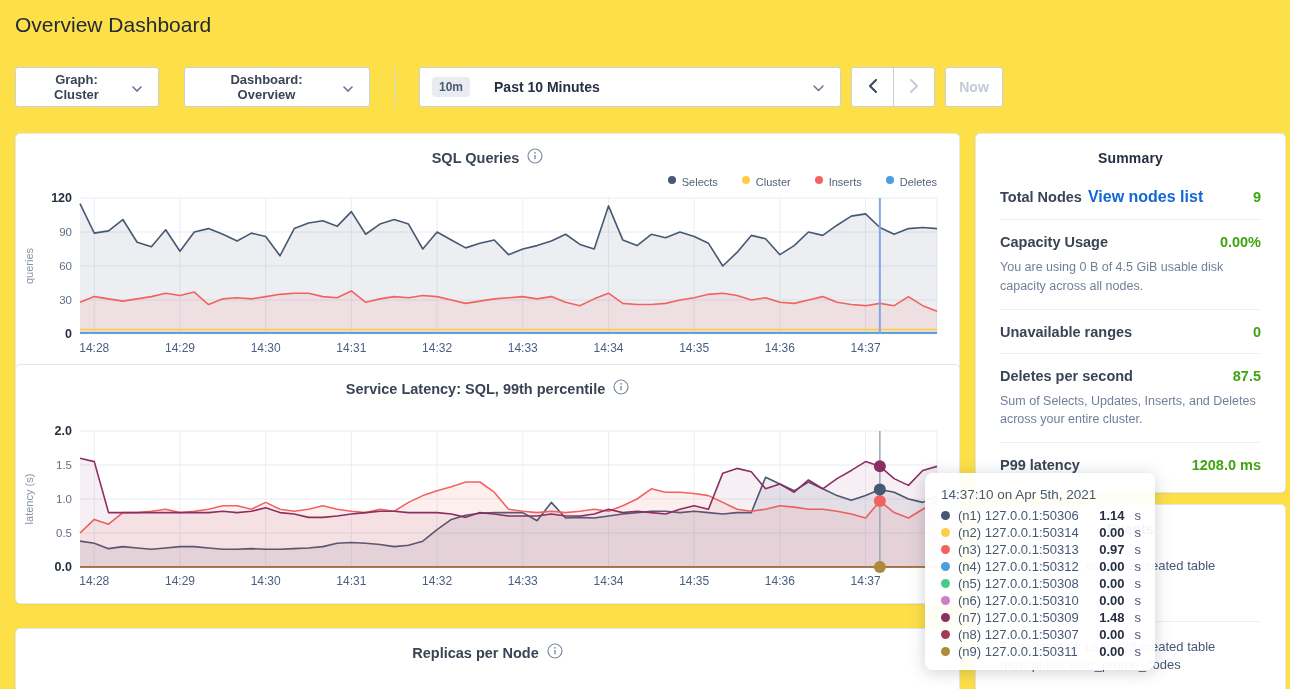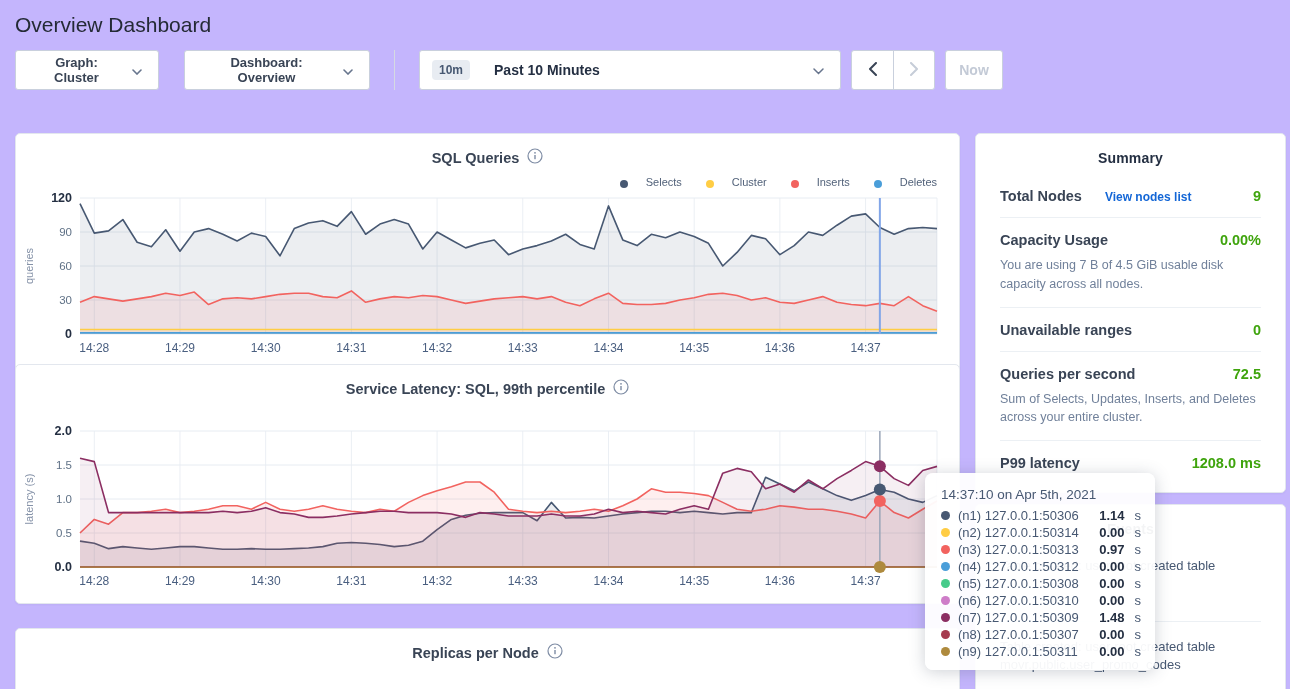--- a/index.html
+++ b/index.html
@@ -1,21 +1,21 @@
 <!DOCTYPE html>
 <html><head>
 <meta charset="utf-8">
 <style>
   * { margin:0; padding:0; box-sizing:border-box; }
   body { font-family:"Liberation Sans", sans-serif; }
-  .page { position:relative; width:1290px; height:689px; background:#c4b5fd; overflow:hidden; }
+  .page { position:relative; width:1290px; height:689px; background:#fde047; overflow:hidden; }
   .page-title { position:absolute; left:15px; top:13px; font-size:21px; font-weight:500; color:#242a35; }
 
   
-  .toolbar { position:absolute; left:15px; top:50px; display:flex; align-items:center; height:40px; }
+  .toolbar { position:absolute; left:15px; top:67px; display:flex; align-items:center; height:40px; }
   .tb-btn { display:flex; align-items:center; background:#fff; border:1px solid #c9d0dd; border-radius:3px;
             height:40px; cursor:pointer; font-family:inherit; }
   .dd { padding:0 16px; gap:11px; font-size:13px; font-weight:bold; color:#394455; }
   .dd1 { width:144px; justify-content:center; }
   .dd2 { width:186px; justify-content:center; margin-left:25px; }
   .vdiv { width:1px; height:40px; background:#d5dae2; margin:0 24px; }
   .time-select { width:422px; padding:0 16px 0 12px; font-size:14px; }
   .badge { background:#e8ecf2; border-radius:4px; padding:3px 7px; font-size:12px; font-weight:bold; color:#475872; }
   .time-label { margin-left:24px; font-weight:bold; color:#242f42; }
   .caret-right { margin-left:auto; }
@@ -31,36 +31,36 @@
   .card-sql { top:133px; height:238px; }
   .card-lat { top:364px; height:240px; }
   .card-rep { top:628px; height:200px; }
   .chart-title-row { display:flex; justify-content:center; align-items:center; gap:8px; }
   .chart-title { font-size:14.5px; font-weight:bold; color:#394455; }
   .chart-card svg.plot { position:absolute; left:1px; }
   .card-sql svg.plot { top:54px; }
   .card-lat svg.plot { top:56px; }
 
   .legend { position:absolute; right:22px; top:42px; display:flex; gap:24px; }
-  .legend-item { display:flex; align-items:flex-end; gap:18px; font-size:11px; color:#52627a; }
+  .legend-item { display:flex; align-items:flex-start; gap:6px; font-size:11px; color:#52627a; }
   .legend-dot { width:8px; height:8px; border-radius:50%; }
 
   .ytick { font-size:11.5px; fill:#5f7186; }
   .ytick.bold { font-size:12.5px; font-weight:bold; fill:#242f42; }
   .xtick { font-size:12px; fill:#4a5f80; }
   .axis-label { font-size:11px; fill:#8592a8; }
 
   
   .summary-card { left:975px; top:133px; width:311px; height:360px; padding:16px 24px; overflow:hidden; }
   .panel-heading { text-align:center; font-size:14px; font-weight:bold; color:#242f42; letter-spacing:.2px; margin-bottom:8px; }
   .srow { padding:14px 0 13px; border-bottom:1px solid #ecf0f4; }
   .srow:last-child { border-bottom:none; }
   .srow-head { display:flex; align-items:baseline; }
   .srow-label { font-size:14.5px; font-weight:bold; color:#394455; }
-  .srow-link { font-size:12px; font-weight:bold; margin-left:23px; text-decoration:none; cursor:pointer; }
+  .srow-link { font-size:16px; font-weight:bold; margin-left:6px; text-decoration:none; cursor:pointer; }
   .srow-value { margin-left:auto; font-size:14.5px; font-weight:bold; }
   .srow-desc { margin-top:8px; font-size:12.5px; line-height:1.5; color:#70809a; }
 
   
   .events-card { left:975px; top:504px; width:311px; height:230px; padding:16px 24px; }
   .event-item { font-size:13px; color:#475872; line-height:18px; margin-top:16px; }
   .events-card .panel-heading { margin-bottom:8px; }
   .event-item.first { margin-top:20px; margin-bottom:46px; }
   .event-divider { border:none; border-top:1px solid #ecf0f4; margin:0; }
 
@@ -270,32 +270,32 @@
             <span class="srow-label">Total Nodes</span>
             <a class="srow-link" style="color: rgb(19, 102, 214);">View nodes list</a>
             <span class="srow-value" style="color: rgb(63, 164, 13);">9</span>
           </div>
         </div>
         <div class="srow">
           <div class="srow-head">
             <span class="srow-label">Capacity Usage</span>
             <span class="srow-value" style="color: rgb(63, 164, 13);">0.00%</span>
           </div>
-          <div class="srow-desc">You are using 7 B of 4.5 GiB usable disk capacity across all nodes.</div>
+          <div class="srow-desc">You are using 0 B of 4.5 GiB usable disk capacity across all nodes.</div>
         </div>
         <div class="srow">
           <div class="srow-head">
             <span class="srow-label">Unavailable ranges</span>
             <span class="srow-value" style="color: rgb(63, 164, 13);">0</span>
           </div>
         </div>
         <div class="srow">
           <div class="srow-head">
-            <span class="srow-label">Queries per second</span>
-            <span class="srow-value" style="color: rgb(63, 164, 13);">72.5</span>
+            <span class="srow-label">Deletes per second</span>
+            <span class="srow-value" style="color: rgb(63, 164, 13);">87.5</span>
           </div>
           <div class="srow-desc">Sum of Selects, Updates, Inserts, and Deletes across your entire cluster.</div>
         </div>
         <div class="srow">
           <div class="srow-head">
             <span class="srow-label">P99 latency</span>
             <span class="srow-value" style="color: rgb(63, 164, 13);">1208.0 ms</span>
           </div>
         </div>
       </div>

